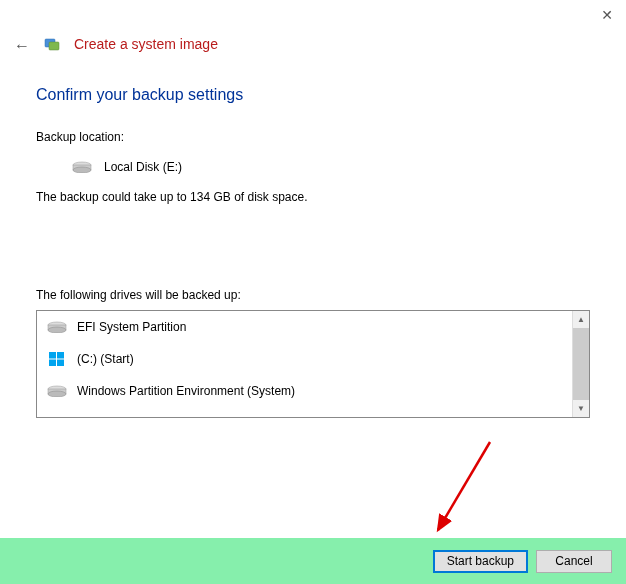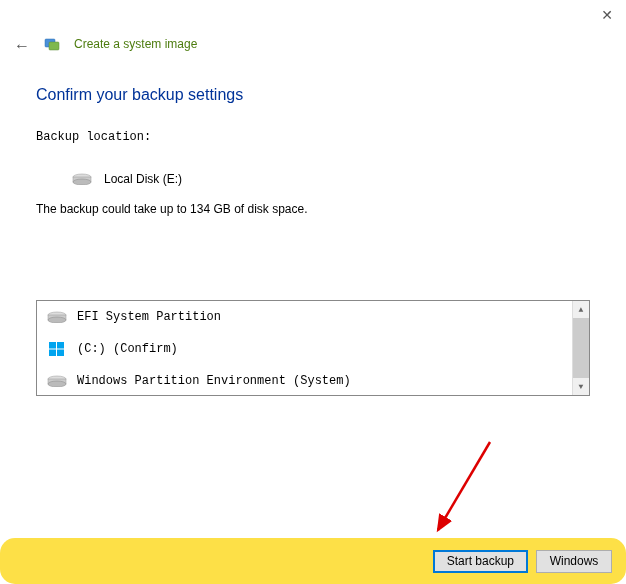--- a/index.html
+++ b/index.html
@@ -45,36 +45,35 @@
       color: #555;
       cursor: pointer;
       line-height: 1;
     }
     .header-icon {
       width: 16px;
       height: 16px;
       display: inline-block;
     }
     .header-title {
-      font-size: 12px;
-      color: #4d7c0f;
+      font-size: 14px;
+      color: #b91c1c;
     }
     .content {
       padding: 28px 36px 8px 36px;
     }
     .main-heading {
       color: #003399;
       font-size: 16px;
       font-weight: 400;
       margin-bottom: 26px;
     }
     .label {
       font-size: 12px;
-      margin-bottom: 28px;
-      font-family: Liberation Mono, monospace;
+      margin-bottom: 16px;
     }
     .location-row {
       display: flex;
       align-items: center;
       gap: 12px;
       margin-left: 36px;
       margin-bottom: 16px;
     }
     .disk-icon {
       width: 20px;
@@ -83,24 +82,23 @@
     .space-info {
       font-size: 12px;
       margin-bottom: 84px;
     }
     .drives-label {
       font-size: 12px;
       margin-bottom: 8px;
     }
     .drives-box {
       border: 1px solid #888;
-      height: 96px;
+      height: 108px;
       position: relative;
       overflow: hidden;
-      font-family: Liberation Mono, monospace;
     }
     .drives-list {
       padding: 0;
     }
     .drive-item {
       display: flex;
       align-items: center;
       gap: 10px;
       padding: 8px 10px;
       font-size: 12px;
@@ -141,27 +139,26 @@
     .arrow-annotation {
       position: absolute;
       pointer-events: none;
     }
     .bottom-bar {
       position: absolute;
       bottom: 0;
       left: 0;
       right: 0;
       height: 46px;
-      background: #fde047;
+      background: #86efac;
       display: flex;
       justify-content: flex-end;
       align-items: center;
       padding-right: 14px;
       gap: 8px;
-      border-radius: 15px;
     }
     .btn {
       min-width: 76px;
       height: 23px;
       font-size: 12px;
       font-family: inherit;
       background: #e1e1e1;
       border: 1px solid #adadad;
       cursor: pointer;
       padding: 0 12px;
@@ -199,20 +196,21 @@
         <ellipse cx="10" cy="4" rx="9" ry="3" fill="#ddd" stroke="#999" stroke-width="0.5"></ellipse>
         <rect x="1" y="4" width="18" height="5" fill="#ccc" stroke="#999" stroke-width="0.5"></rect>
         <ellipse cx="10" cy="9" rx="9" ry="3" fill="#bbb" stroke="#888" stroke-width="0.5"></ellipse>
       </svg>
     </span>
     <span>Local Disk (E:)</span>
   </div>
 
   <div class="space-info">The backup could take up to 134 GB of disk space.</div>
 
+  <div class="drives-label">The following drives will be backed up:</div>
 
   <div class="drives-box">
     <div class="drives-list">
       <div class="drive-item">
         <span class="drive-ico">
           <svg viewBox="0 0 20 12" width="20" height="12">
             <ellipse cx="10" cy="4" rx="9" ry="3" fill="#ddd" stroke="#999" stroke-width="0.5"></ellipse>
             <rect x="1" y="4" width="18" height="5" fill="#ccc" stroke="#999" stroke-width="0.5"></rect>
             <ellipse cx="10" cy="9" rx="9" ry="3" fill="#bbb" stroke="#888" stroke-width="0.5"></ellipse>
           </svg>
@@ -221,21 +219,21 @@
       </div>
       <div class="drive-item">
         <span class="drive-ico">
           <svg viewBox="0 0 16 16" width="16" height="16">
             <rect x="0" y="1" width="7" height="6.5" fill="#00a4ef"></rect>
             <rect x="8" y="1" width="7" height="6.5" fill="#00a4ef"></rect>
             <rect x="0" y="8.5" width="7" height="6.5" fill="#00a4ef"></rect>
             <rect x="8" y="8.5" width="7" height="6.5" fill="#00a4ef"></rect>
           </svg>
         </span>
-        <span>(C:) (Confirm)</span>
+        <span>(C:) (Start)</span>
       </div>
       <div class="drive-item">
         <span class="drive-ico">
           <svg viewBox="0 0 20 12" width="20" height="12">
             <ellipse cx="10" cy="4" rx="9" ry="3" fill="#ddd" stroke="#999" stroke-width="0.5"></ellipse>
             <rect x="1" y="4" width="18" height="5" fill="#ccc" stroke="#999" stroke-width="0.5"></rect>
             <ellipse cx="10" cy="9" rx="9" ry="3" fill="#bbb" stroke="#888" stroke-width="0.5"></ellipse>
           </svg>
         </span>
         <span>Windows Partition Environment (System)</span>
@@ -253,14 +251,14 @@
   <defs>
     <marker id="ah" markerWidth="8" markerHeight="8" refX="6" refY="3" orient="auto">
       <path d="M0,0 L7,3 L0,6 Z" fill="#d00"></path>
     </marker>
   </defs>
   <line x1="70" y1="6" x2="18" y2="94" stroke="#d00" stroke-width="2.5" marker-end="url(#ah)"></line>
 </svg>
 
 <div class="bottom-bar">
   <button class="btn primary">Start backup</button>
-  <button class="btn">Windows</button>
+  <button class="btn">Cancel</button>
 </div>
 
 </body></html>

